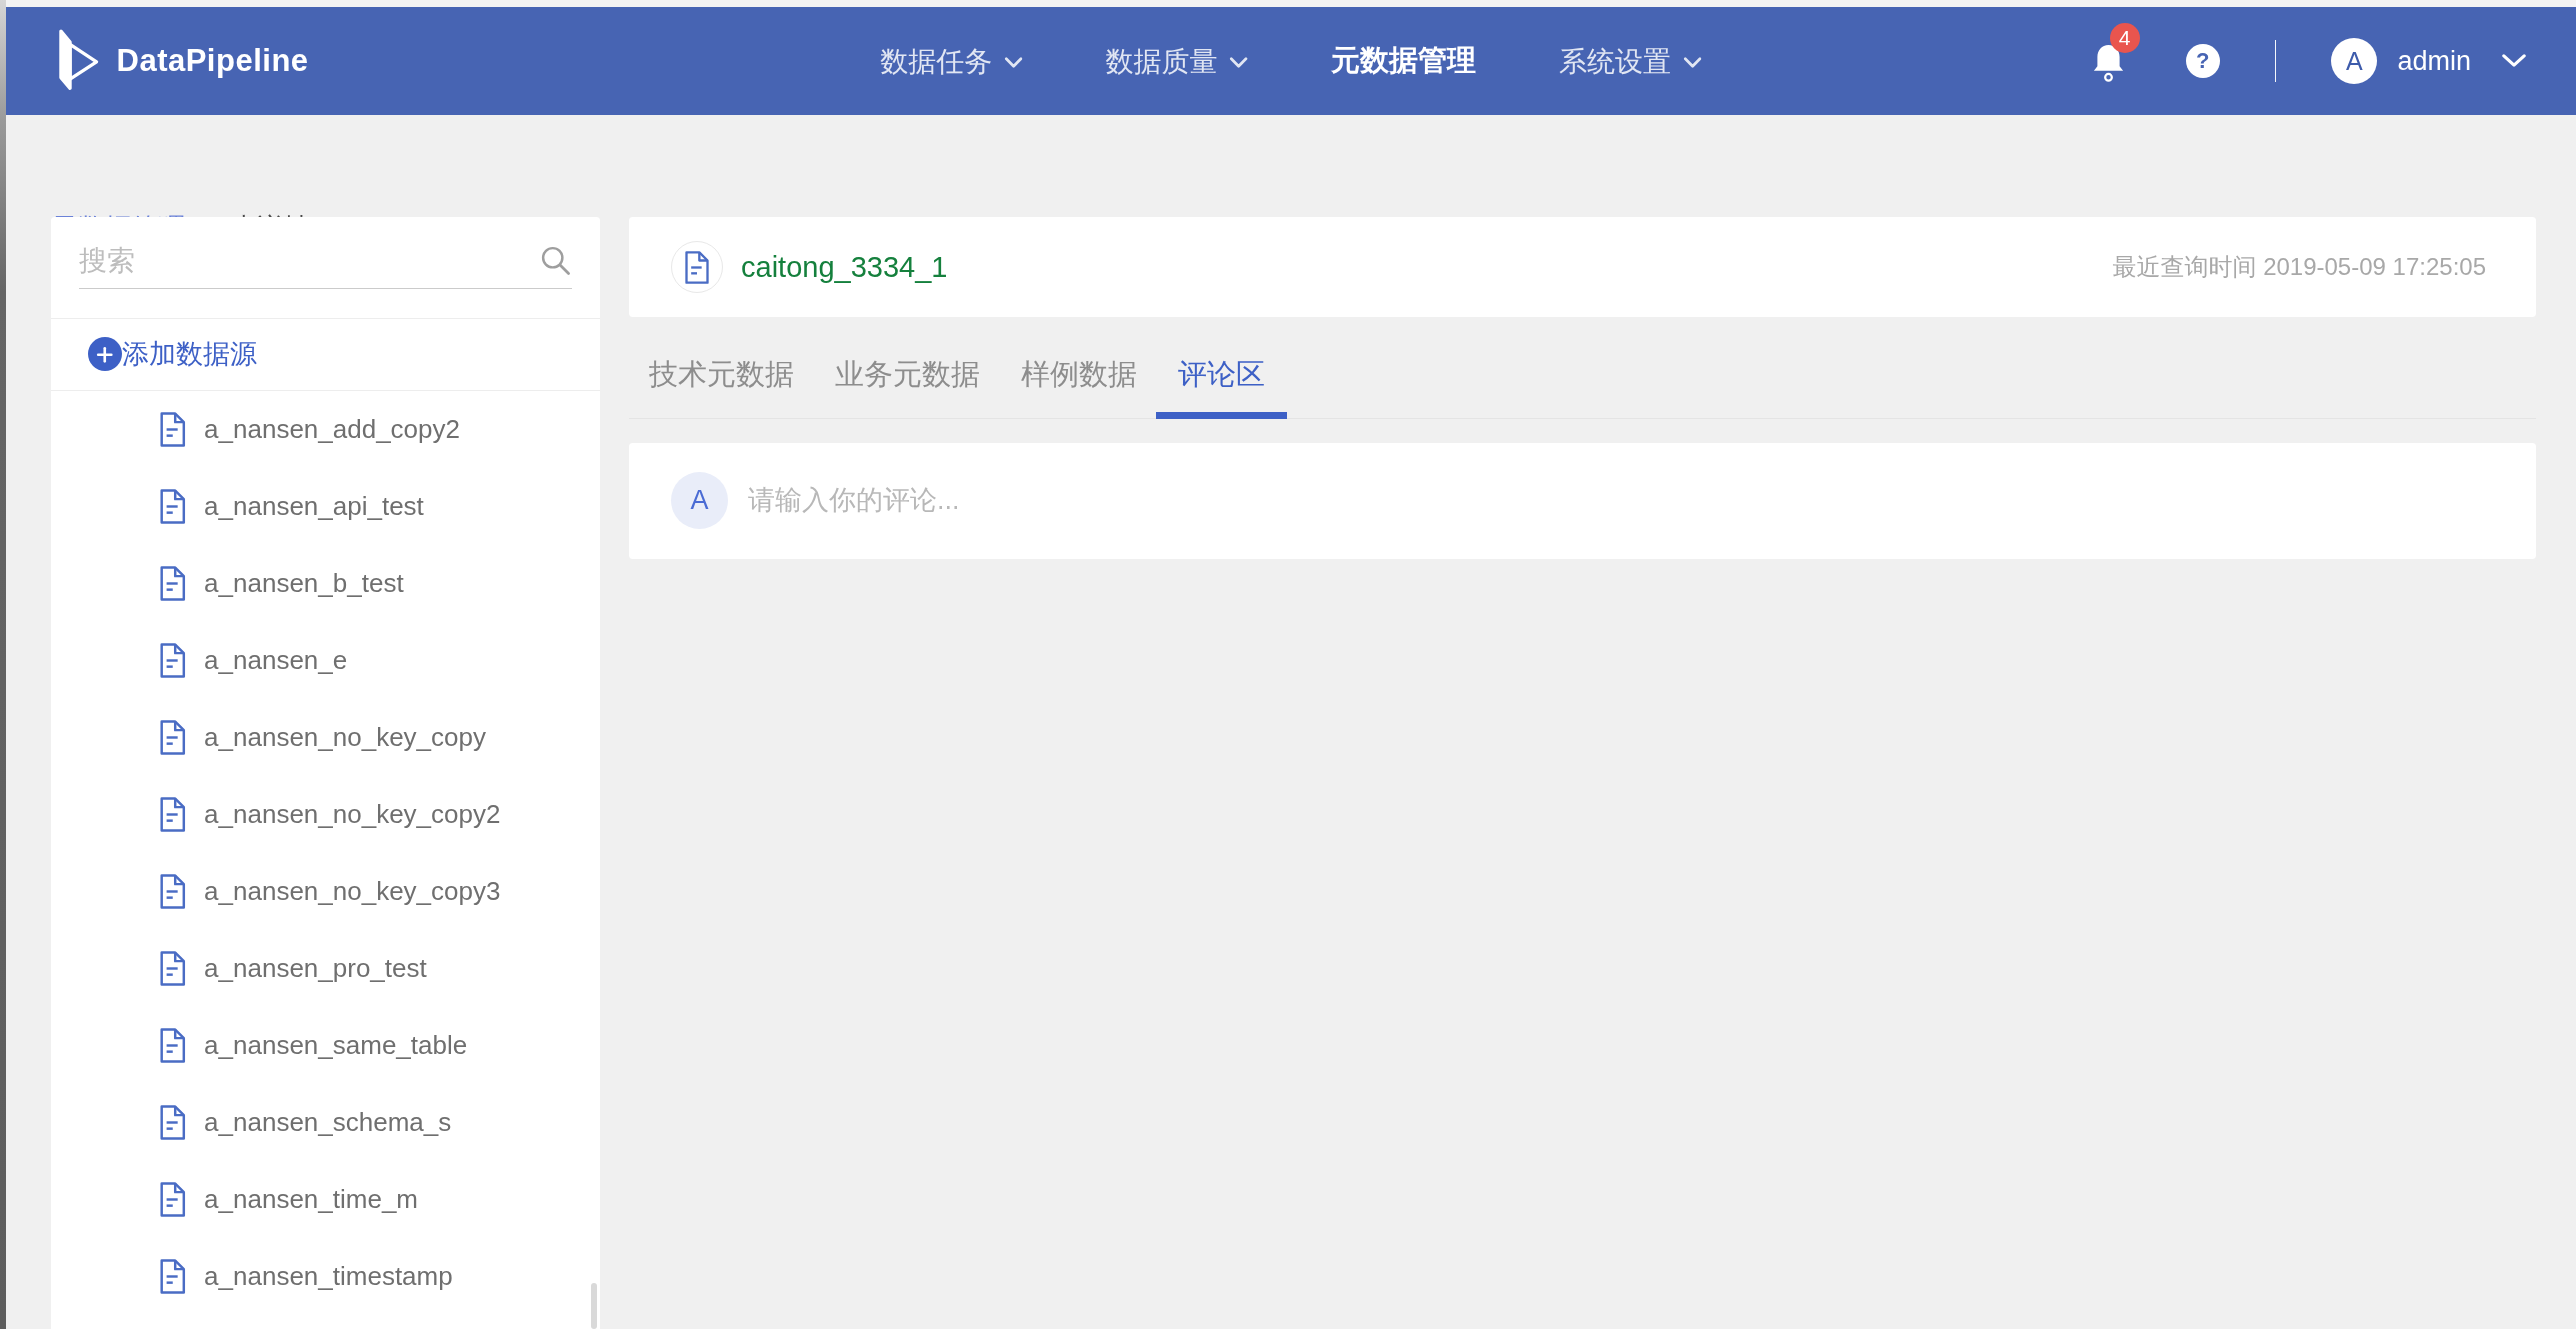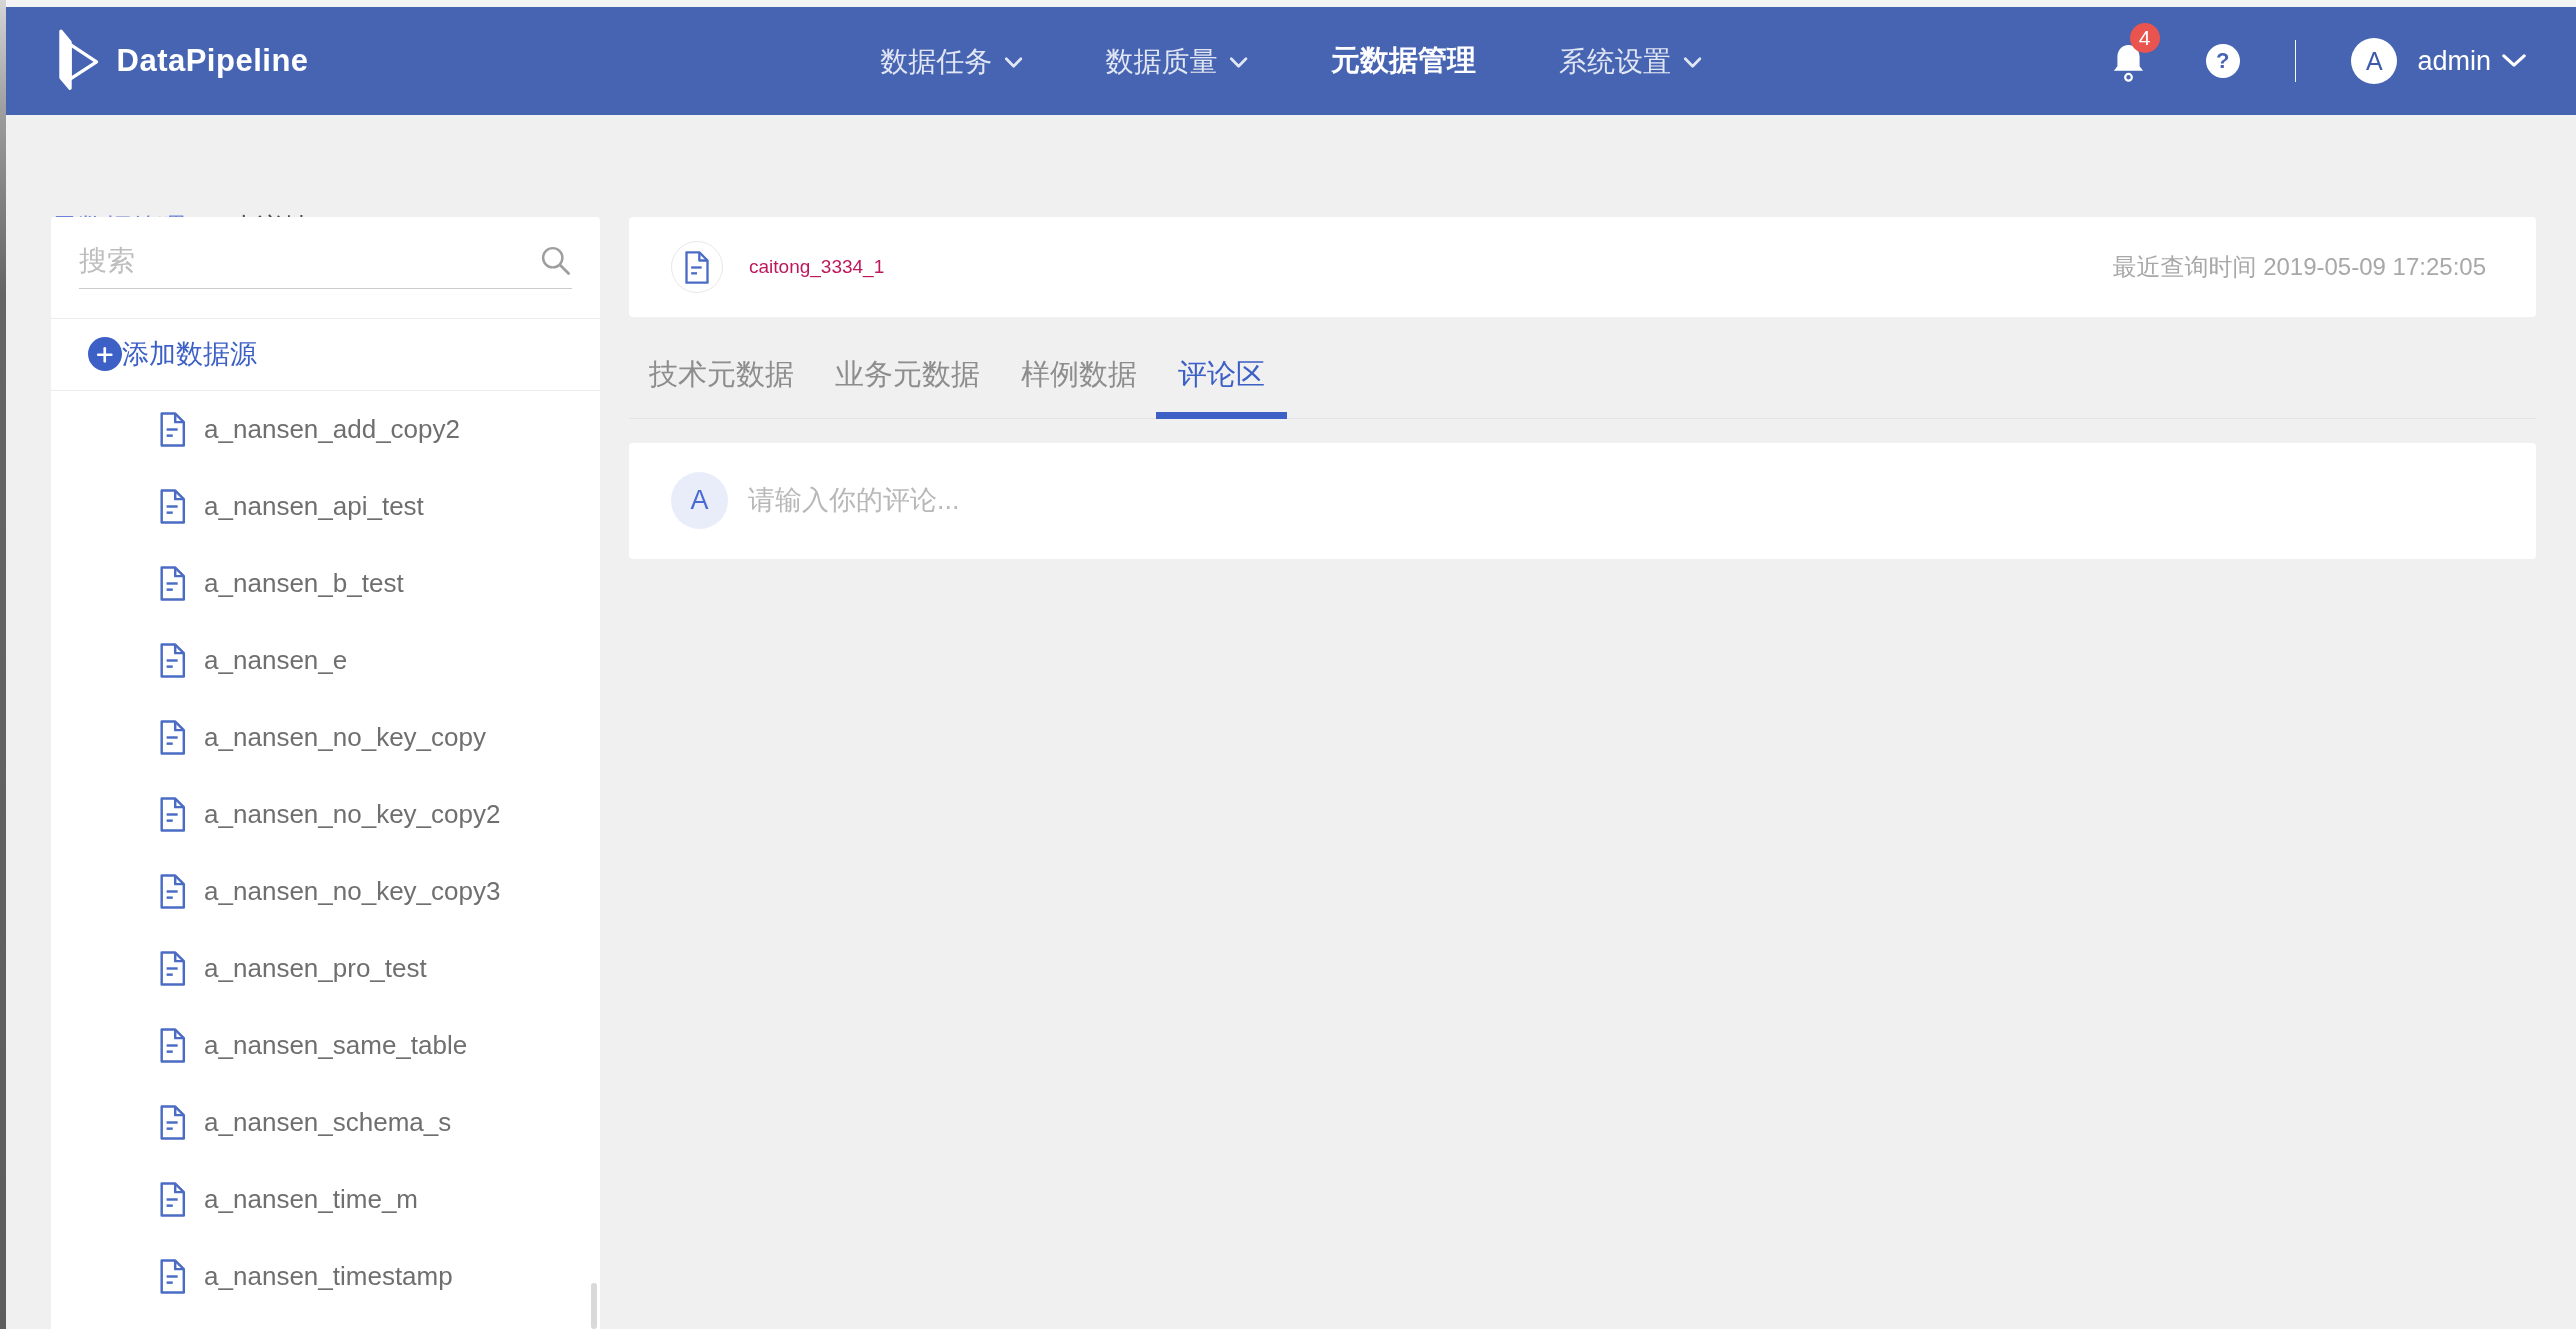--- a/index.html
+++ b/index.html
@@ -33,21 +33,21 @@
   .badge { position:absolute; top:-16.6px; left:20px; min-width:30px; height:30px; padding:0 5.5px;
     border-radius:15.7px; background:#e9554e; color:#fff; font-size:21px;
     display:flex; align-items:center; justify-content:center; }
   .help-circle { width:34px; height:34px; border-radius:50%; background:#ffffff; color:#4764b3;
     font-size:22px; font-weight:700; display:flex; align-items:center; justify-content:center;
     margin-left:55px; cursor:pointer; }
   .nav-divider { width:1.8px; height:42px; background:rgba(255,255,255,.95); margin:0 55px; }
   .user-area { display:flex; align-items:center; cursor:pointer; }
   .avatar { width:46px; height:46px; border-radius:50%; background:#ffffff; color:#3d5bab;
     font-size:25px; font-weight:500; display:flex; align-items:center; justify-content:center; }
-  .user-name { color:#ffffff; font-size:27px; margin-left:20px; margin-right:11px; }
+  .user-name { color:#ffffff; font-size:27px; margin-left:20px; margin-right:31px; }
   .chev-lg { width:24px; height:14px; }
 
   
   .breadcrumb { position:absolute; top:162px; left:51px; font-size:27px;margin-top:48px; }
   .bc-link { color:#6b82d8; cursor:pointer; }
   .bc-sep { color:#9a9a9a; margin:0 11px; }
   .bc-cur { color:#4a4a4a; }
 
   
   .sidebar { position:absolute; left:51px; top:217px; width:549px; bottom:0;
@@ -72,21 +72,21 @@
   .sb-scroll-thumb { position:absolute; right:2.8px; bottom:0; width:6.5px; height:46px;
     background:#d9d9d9; border-radius:3.7px; }
 
   
   .main { position:absolute; left:629px; top:217px; width:1907px; }
   .table-card { height:100px; background:#ffffff; border-radius:3.7px;
     display:flex; align-items:center; padding:0 50px 0 42px; }
   .file-badge { width:52px; height:52px; border-radius:50%; border:1.8px solid #e8e8e8;
     display:flex; align-items:center; justify-content:center; background:#fff; }
   .file-badge svg { width:28px; height:33px; }
-  .table-title { margin-left:26px; font-size:19px; color:#be185d; font-weight:500; }
+  .table-title { margin-left:18px; font-size:29px; color:#15803d; font-weight:500; }
   .table-meta { margin-left:auto; font-size:24px; color:#a8a8a8; }
 
   .tabs { margin-top:15.7px; height:86px; padding-left:20px; display:flex; align-items:center;
     gap:41px; border-bottom:1.8px solid #e4e4e4; }
   .tab { position:relative; height:100%; display:flex; align-items:center;
     font-size:29px; color:#8d8d8d; cursor:pointer; white-space:nowrap; }
   .tab.active { color:#3d60c6; }
   .tab.active::after { content:""; position:absolute; left:-22px; right:-22px; bottom:-1.8px;
     height:7.4px; background:#3d60c6; }
 

